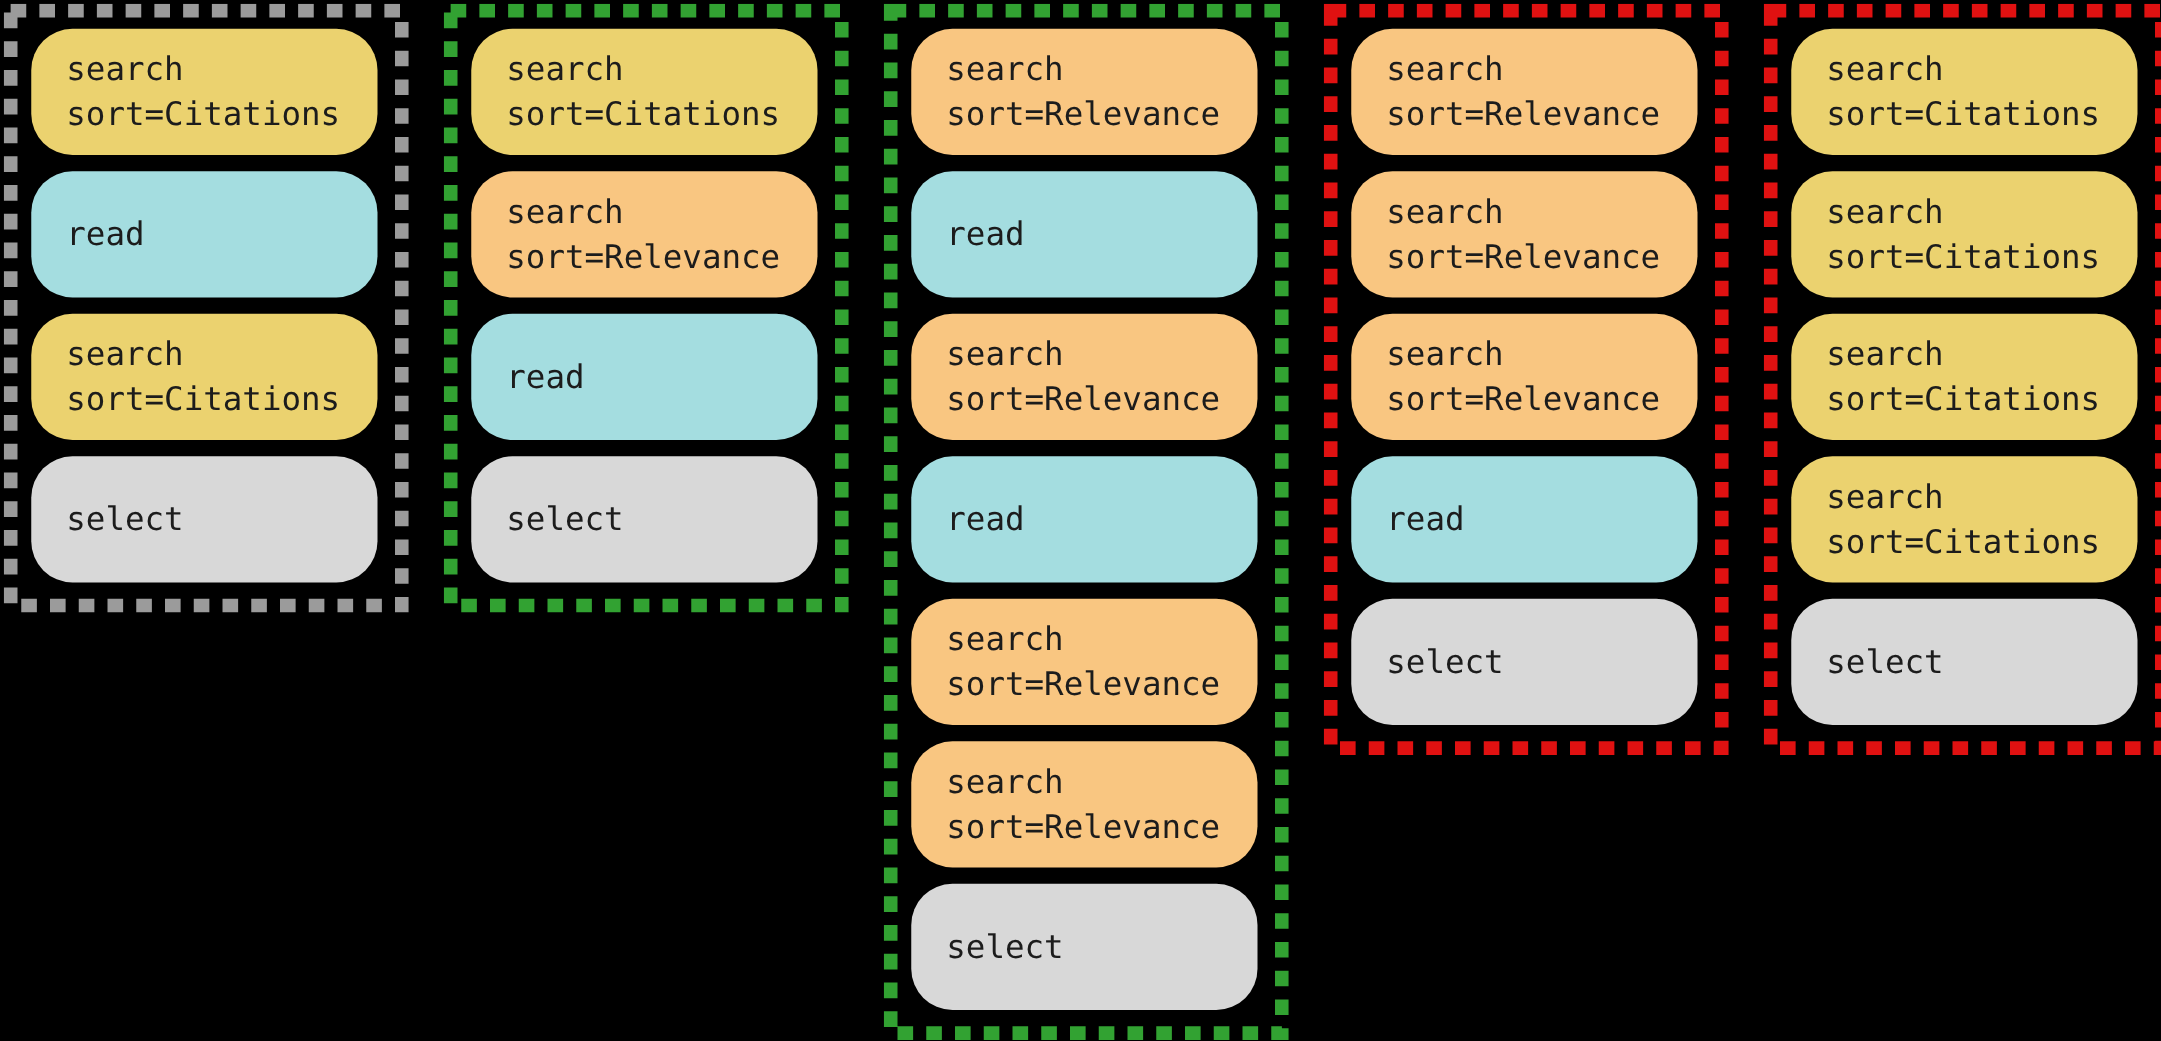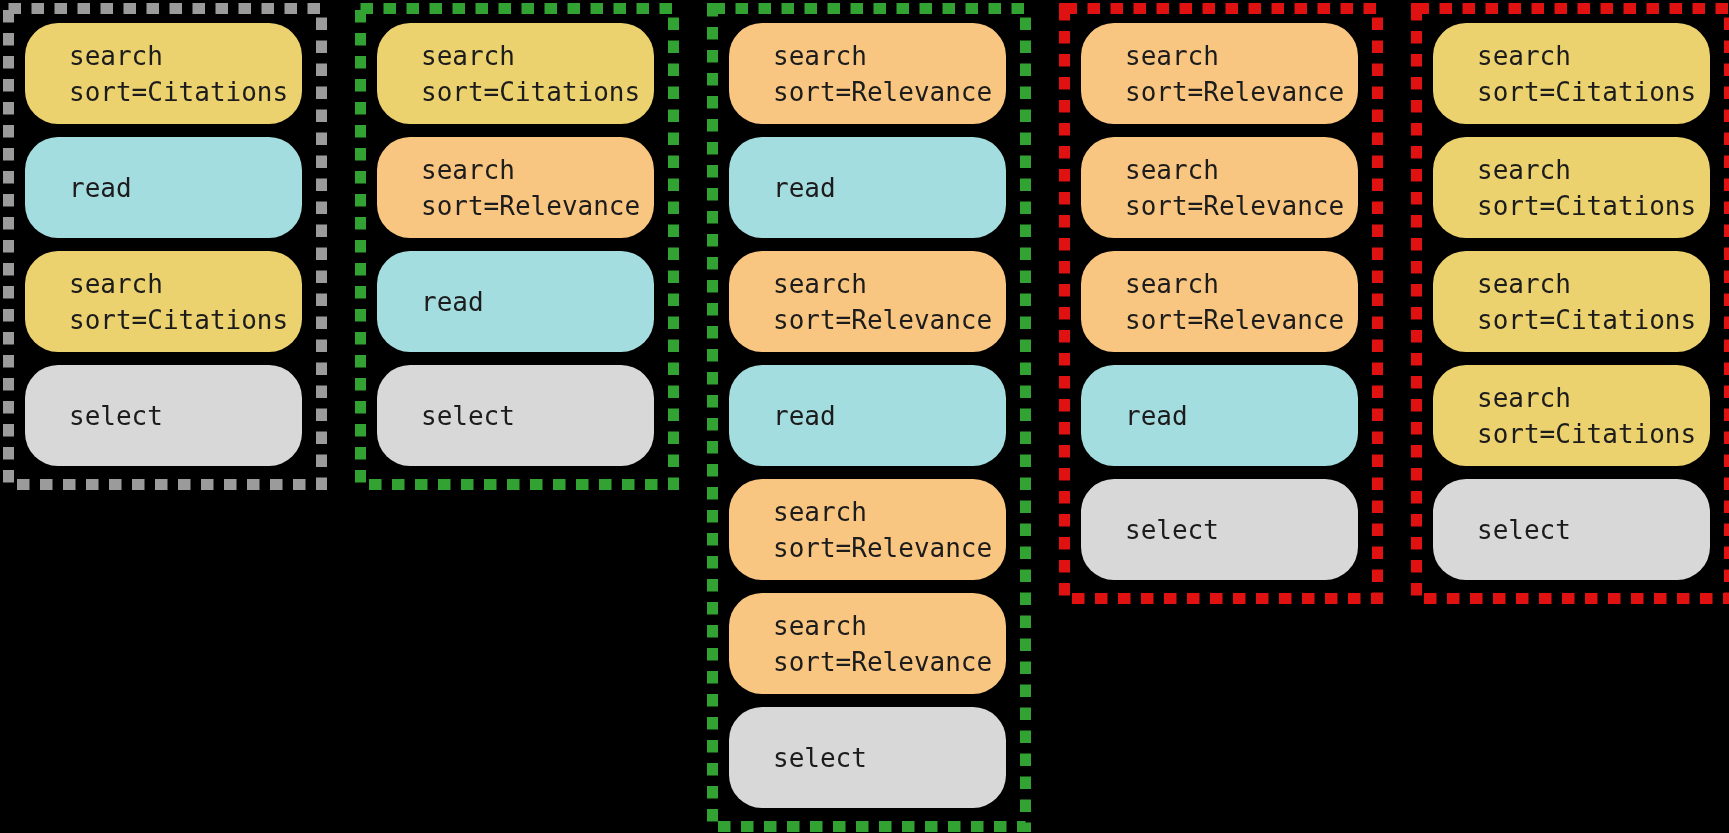--- a/index.html
+++ b/index.html
@@ -34,21 +34,20 @@
     flex-direction: column;
     justify-content: center;
     padding-left: 28px;
   }
   .pill-line {
     font-size: 26px;
     line-height: 36px;
     color: #1c1c1c;
     white-space: pre;
     letter-spacing: 0;
-    margin-left: 16px;
   }
 </style>
 </head>
 <body style="background: rgb(0, 0, 0);">
 
 <div class="canvas" id="canvas" style="background: rgb(0, 0, 0);">
     <div class="column" style="left: 3px; top: 3px; width: 324px; height: 487px;">
       <svg width="324" height="487" class="border-svg">
         <rect x="5.5" y="5.5" width="313" height="476" fill="none" stroke-width="11" stroke-dasharray="12.5 10.5" stroke="#9b9b9b"></rect>
       </svg>

